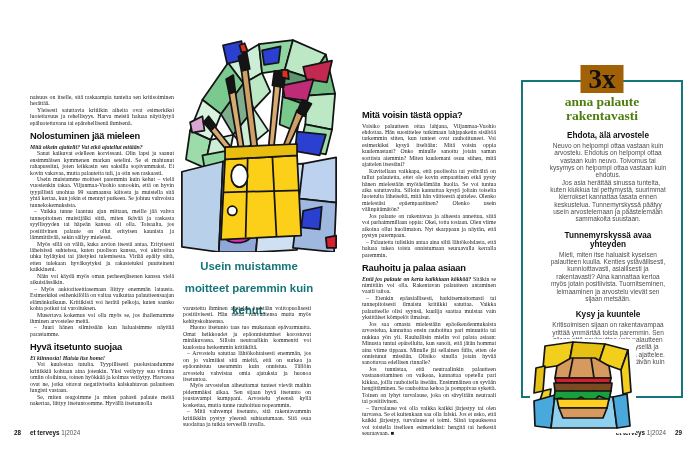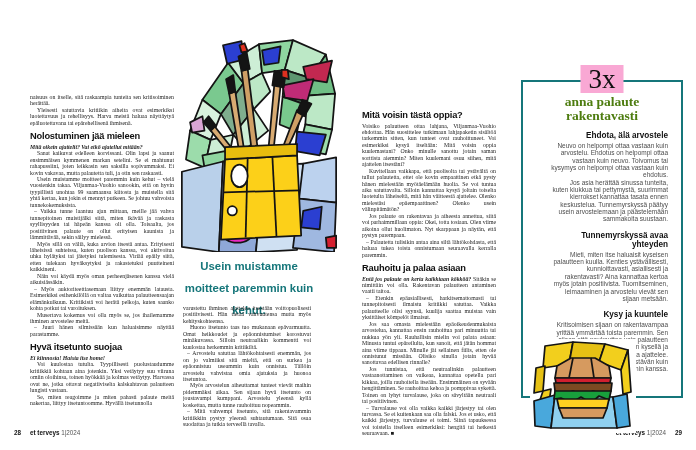--- a/index.html
+++ b/index.html
@@ -16,25 +16,25 @@
   #col1{left:30px;top:94px;width:144px;height:338px;}
   #illoA{position:absolute;left:181px;top:36px;width:156px;height:216px;}
   #pullquote{position:absolute;left:184px;top:255px;width:130px;text-align:center;
              font-family:"Liberation Sans",sans-serif;font-weight:700;font-size:11.4px;
              line-height:22px;color:#15767a;}
   #col2{left:183px;top:305px;width:128px;height:122px;}
   #colR{left:362px;top:99px;width:134px;height:344px;}
   #sidebar{position:absolute;left:521px;top:80px;width:162px;height:318px;
            border:2px solid #15767a;box-sizing:border-box;}
   #sb-num{position:absolute;top:-17px;left:50%;transform:translateX(-50%);
-          background:#f9a8d4;padding:0 8px;font-family:"Liberation Serif",serif;
-          font-weight:400;font-size:27px;line-height:28px;color:#111;white-space:nowrap;}
+          background:#a16207;padding:0 8px;font-family:"Liberation Serif",serif;
+          font-weight:700;font-size:27px;line-height:28px;color:#111;white-space:nowrap;}
   #sb-title{margin:13px 10px 0;text-align:center;font-family:"Liberation Serif",serif;
             font-weight:700;font-size:13.5px;line-height:14px;color:#4d7c0f;}
-  .sb-sec{padding:0 13px;font-family:"Liberation Sans",sans-serif;color:#4d4d4d;text-align:right;margin-left:12px;}
+  .sb-sec{padding:0 13px;font-family:"Liberation Sans",sans-serif;color:#4d4d4d;text-align:center;margin-left:12px;}
   .sb-h{font-family:"Liberation Sans",sans-serif;font-weight:700;color:#111;
         font-size:8.2px;line-height:9px;margin:8px 0 2px;}
   .sb-p{margin:0;font-size:6.5px;line-height:7.35px;}
   .sb-p.ind{text-indent:6px;}
   #illoB{position:absolute;left:530px;top:339px;width:106px;height:94px;background:#fff;
          display:flex;align-items:center;justify-content:center;z-index:3;}
   .footer{position:absolute;top:429px;font-family:"Liberation Sans",sans-serif;
           font-size:6.3px;color:#333;white-space:nowrap;}
   #footL{left:14px;}
   #footR{right:14px;}

